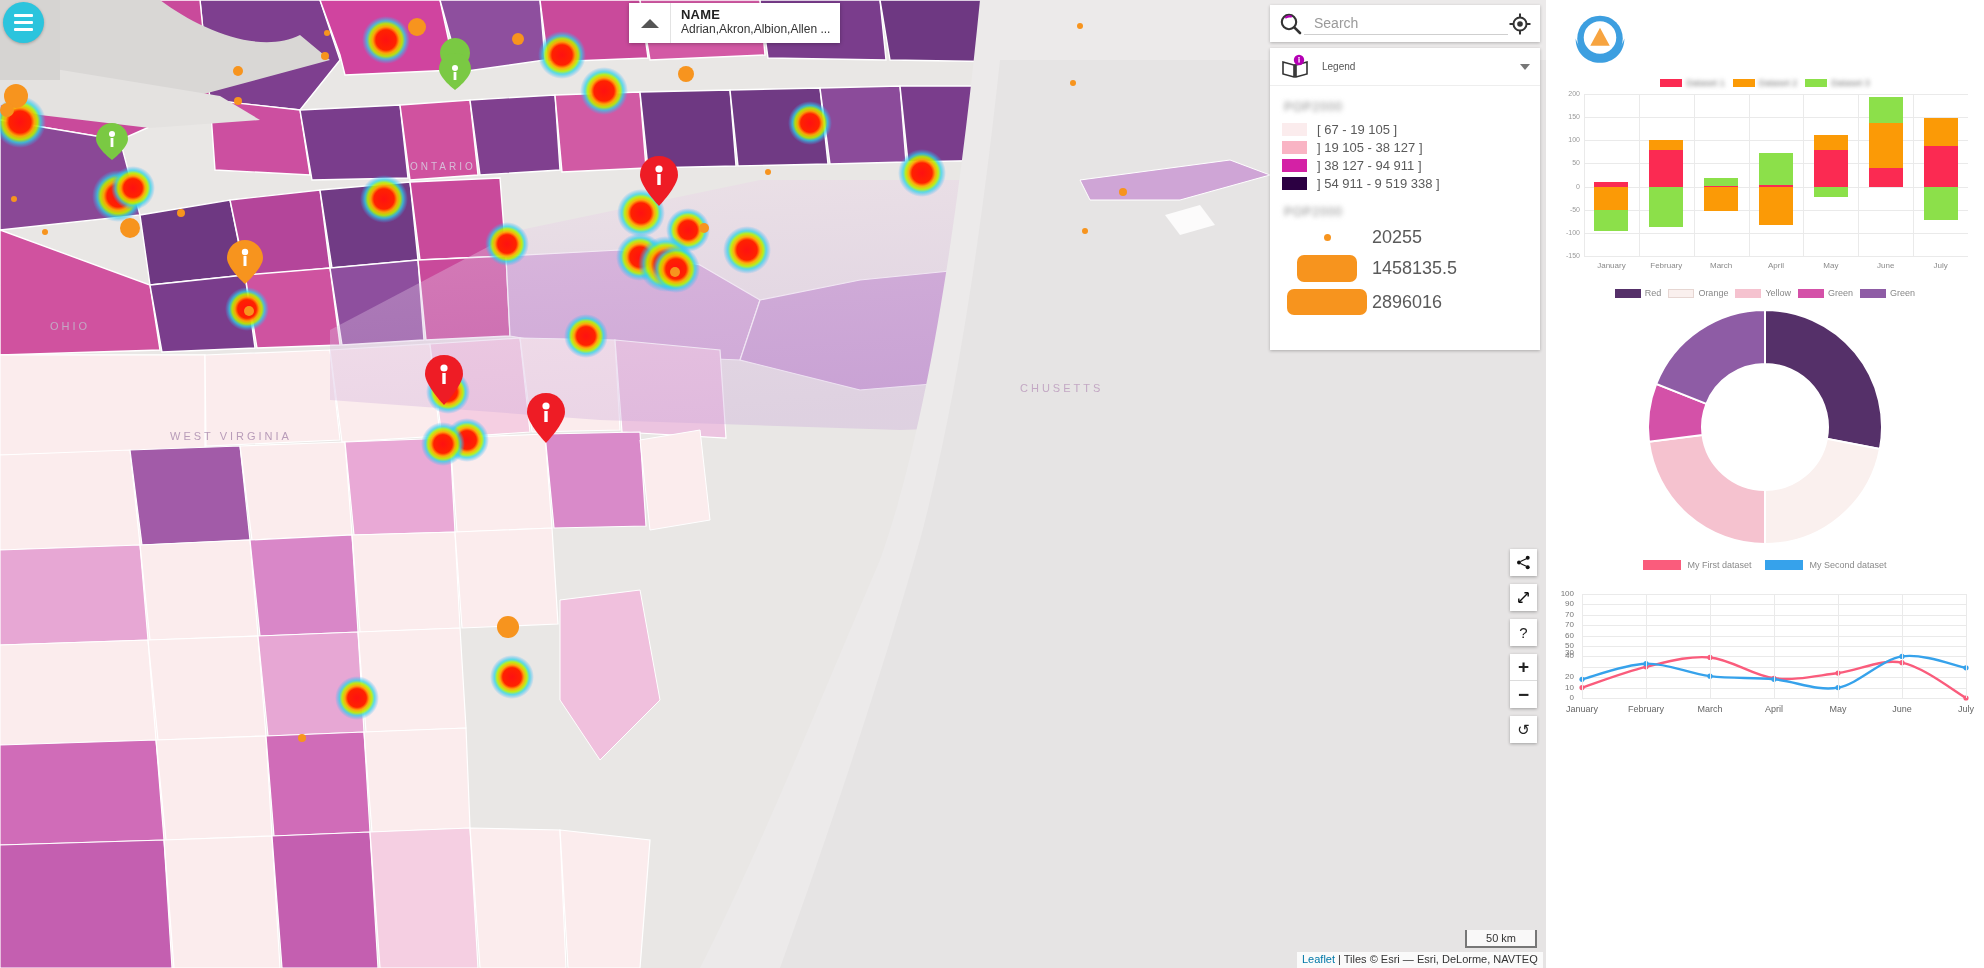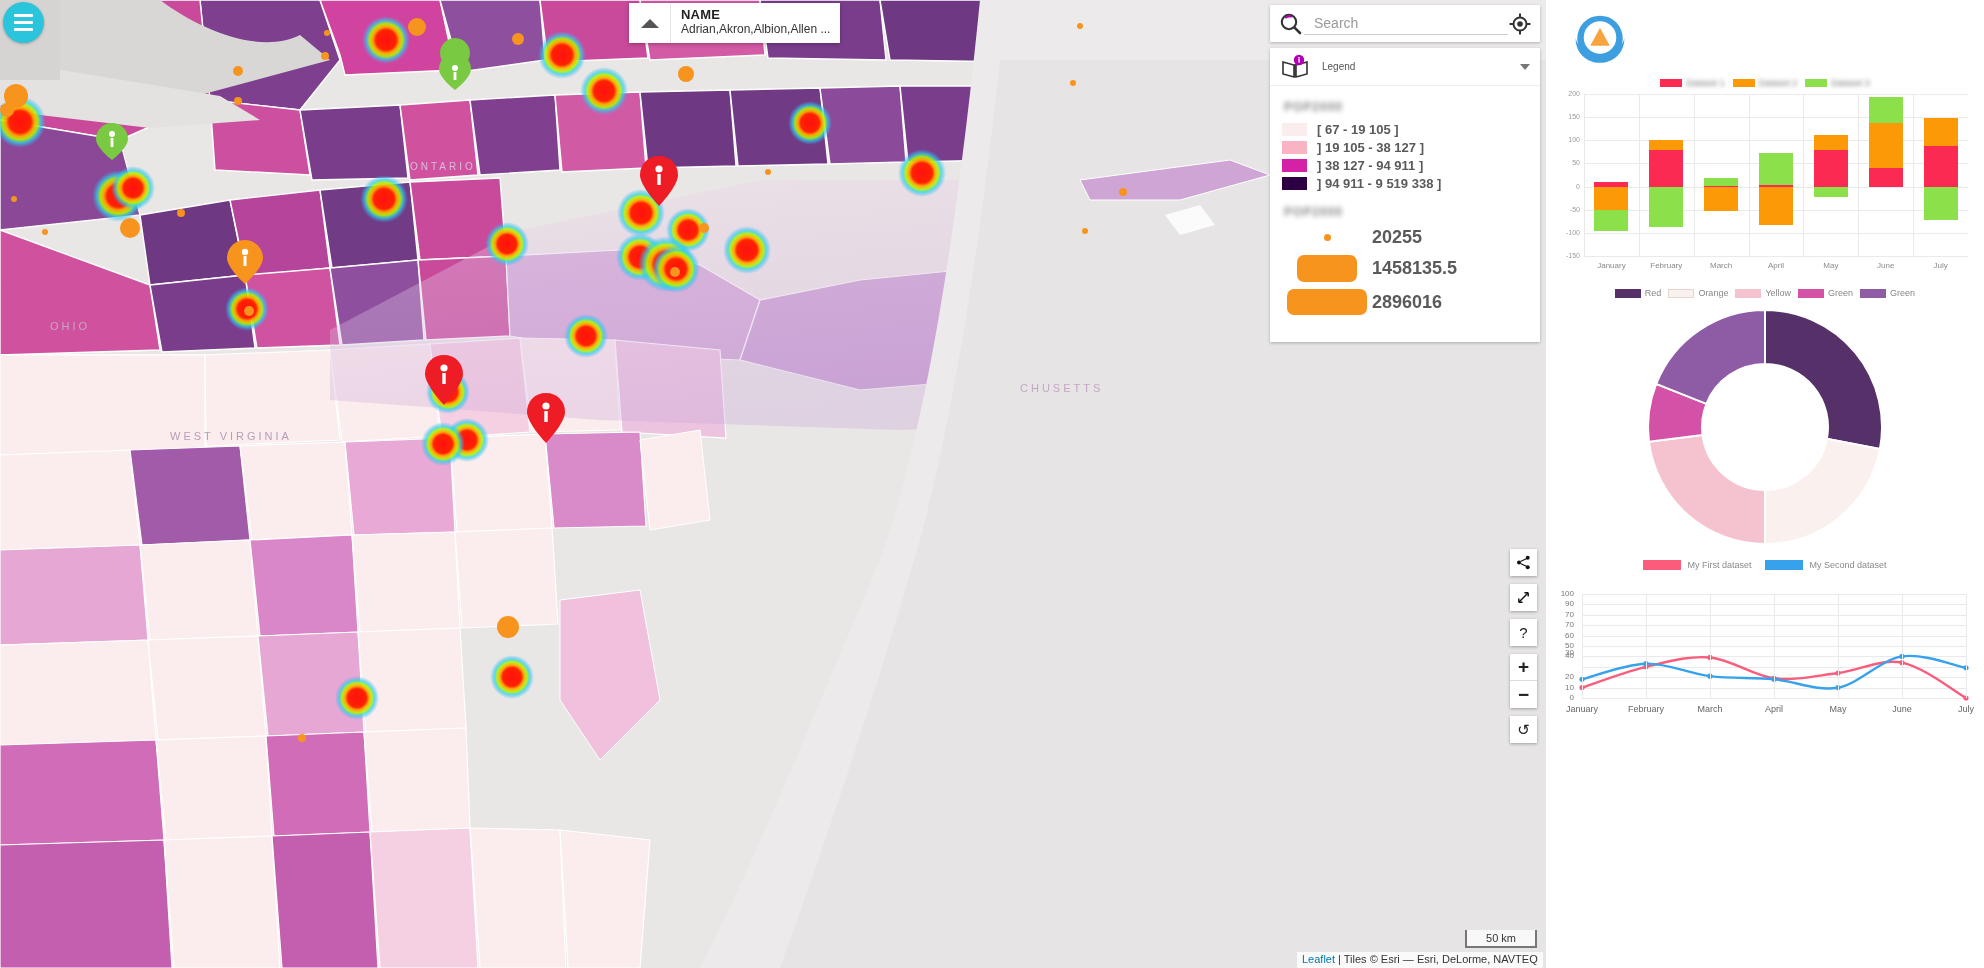--- a/index.html
+++ b/index.html
@@ -59,21 +59,21 @@
   .search-input::placeholder { color:#9a9a9a; }
 
   
   .legend-card {
     position:absolute; left:1270px; top:48px; width:270px;
     background:#fff; z-index:45; box-shadow:0 1px 3px rgba(0,0,0,.25);
   }
   .legend-head { display:flex; align-items:center; height:38px; padding:0 10px; border-bottom:1px solid #eee; }
   .legend-title { font-size:10px; color:#555; margin-left:12px; flex:1; }
   .chev-down { width:0;height:0;border-left:5px solid transparent;border-right:5px solid transparent;border-top:6px solid #777; }
-  .legend-body { padding:10px 12px 20px 12px;font-weight:bold; }
+  .legend-body { padding:10px 12px 28px 12px; }
   .legend-group-label {
     font-size:12px; color:#8a8a8a; letter-spacing:1px; margin:4px 0 8px 2px;
     filter: blur(2.6px); -webkit-filter: blur(2.6px); user-select:none;
   }
   .legend-row { display:flex; align-items:center; margin-bottom:3px; }
   .legend-swatch { width:25px; height:13px; margin-right:10px; flex:none; }
   .legend-text { font-size:13px; color:#5a5a5a; }
   .size-row { display:flex; align-items:center; margin-bottom:7px; }
   .size-left { width:90px; display:flex; justify-content:center; }
   .size-text { font-size:18px; color:#5a5a5a; }
@@ -420,21 +420,21 @@
             <div class="legend-row">
               <span class="legend-swatch" style="background:#f9b4c4"></span>
               <span class="legend-text">] 19 105 - 38 127 ]</span>
             </div>
             <div class="legend-row">
               <span class="legend-swatch" style="background:#d421a5"></span>
               <span class="legend-text">] 38 127 - 94 911 ]</span>
             </div>
             <div class="legend-row">
               <span class="legend-swatch" style="background:#2c0042"></span>
-              <span class="legend-text">] 94 911 - 9 519 338 ]</span>
+              <span class="legend-text">] 54 911 - 9 519 338 ]</span>
             </div>
           </div>
         <div class="legend-group-label" style="margin-top:14px;">POP2000</div>
         <div id="prop-rows">
             <div class="size-row">
               <span class="size-left">
                 <span class="size-dot" style="width:7px;height:7px;background:#f7941e"></span>
               </span>
               <span class="size-text">20255</span>
             </div>

